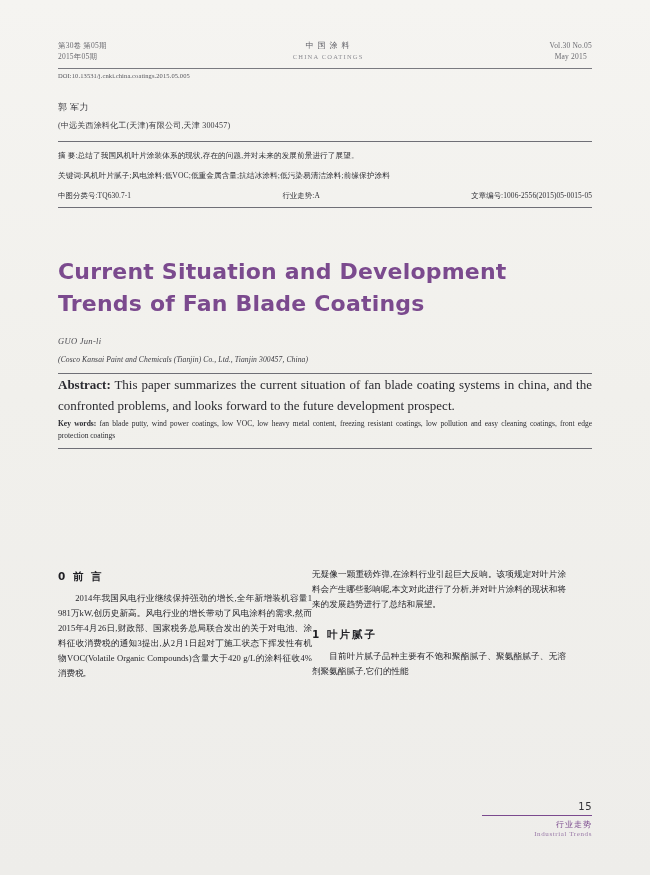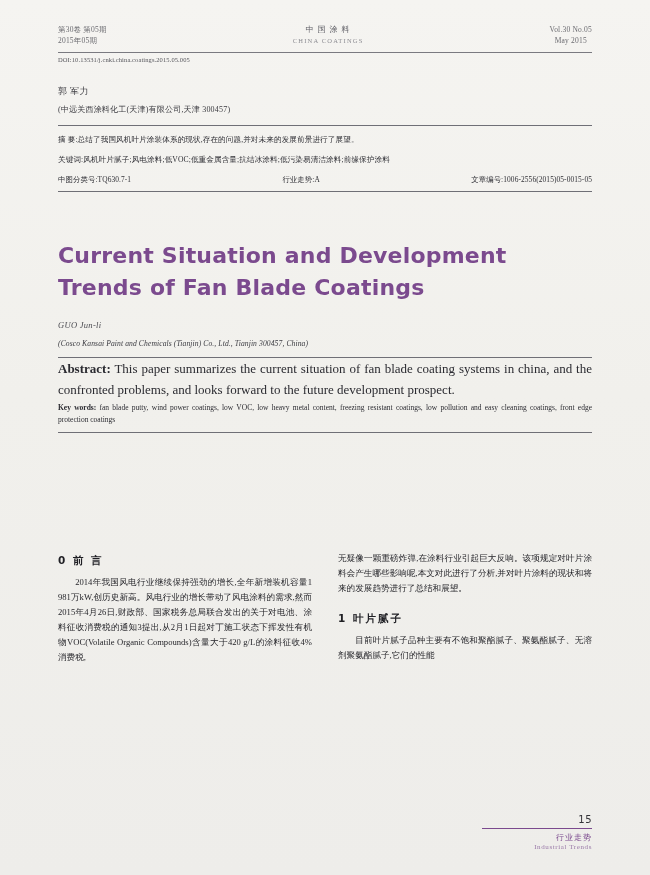--- a/index.html
+++ b/index.html
@@ -26,21 +26,21 @@
   .page:before {
     content: "";
     position: absolute;
     inset: 0;
     background: linear-gradient(180deg, #f5f4f1 0%, #f1f0ec 45%, #eeedea 100%);
     pointer-events: none;
   }
   .content {
     position: relative;
     z-index: 2;
-    padding: 24px 58px 0 58px;
+    padding: 40px 58px 0 58px;
   }
 
   
   .runhead {
     display: flex;
     justify-content: space-between;
     align-items: flex-start;
     font-size: 7.5px;
     color: #6b6b70;
     letter-spacing: 0.2px;
@@ -163,21 +163,20 @@
   }
   .rule-en-bot {
     margin-top: 6px;
     border-bottom: 0.7px solid #6f6f76;
   }
 
   
   .cols {
     margin-top: 118px;
     display: flex;
-    gap: 26px;
   }
   .col-body {
     width: 254px;
     font-size: 8.6px;
     line-height: 1.75;
     color: #26262b;
     text-align: justify;
   }
   .sec-h {
     font-family: "DejaVu Sans", sans-serif;
@@ -187,21 +186,21 @@
     letter-spacing: 2px;
     margin-bottom: 5px;
   }
   .para { text-indent: 2em; }
   .sec-h.second { margin-top: 13px; }
 
   
   .footer {
     position: absolute;
     right: 58px;
-    bottom: 24px;
+    bottom: 37px;
     z-index: 3;
     text-align: right;
   }
   .pageno {
     font-family: "DejaVu Sans", sans-serif;
     font-size: 10px;
     color: #333338;
     letter-spacing: 0.5px;
   }
   .foot-rule {

